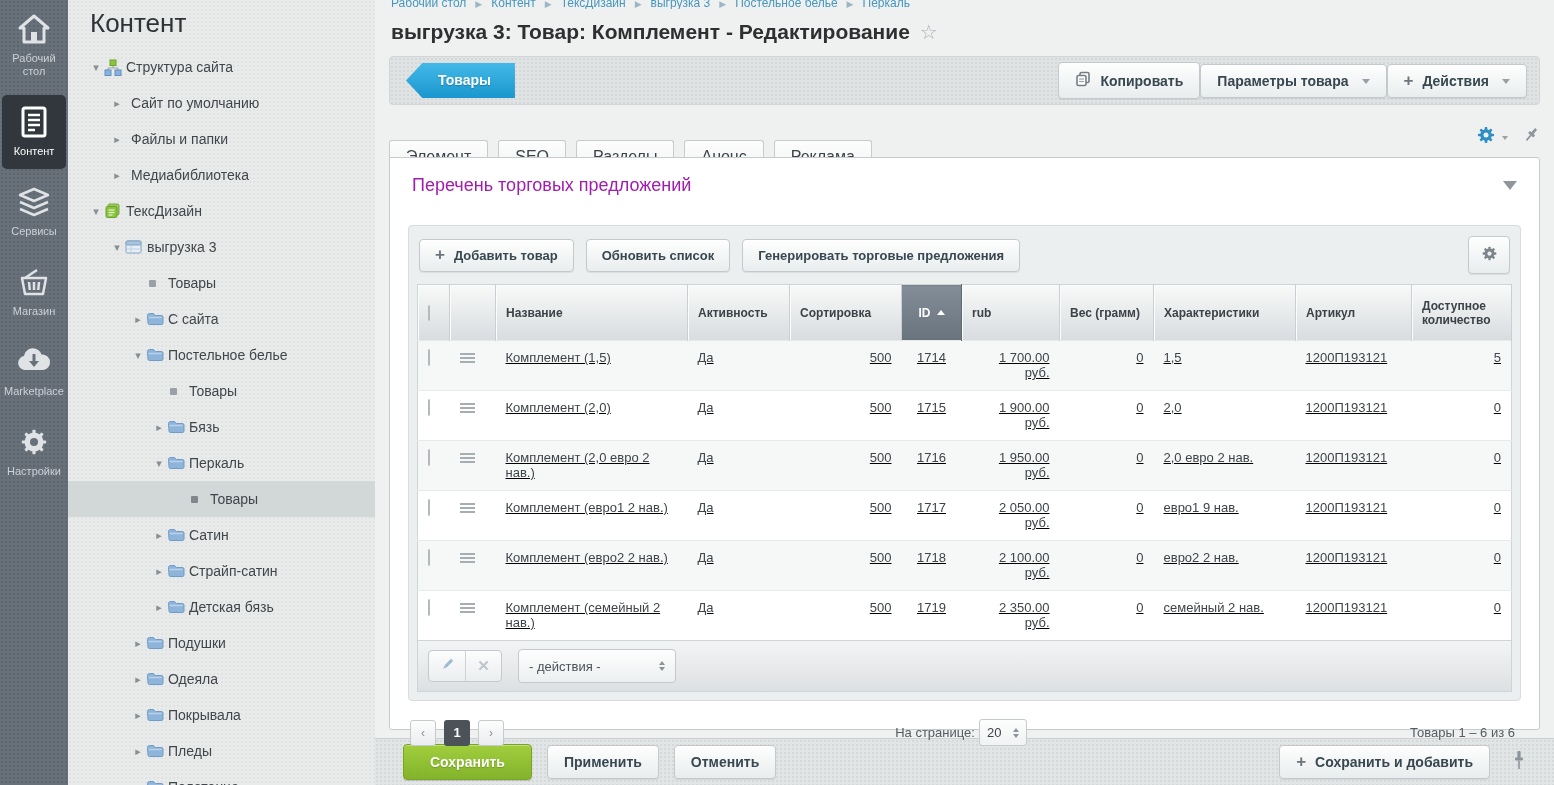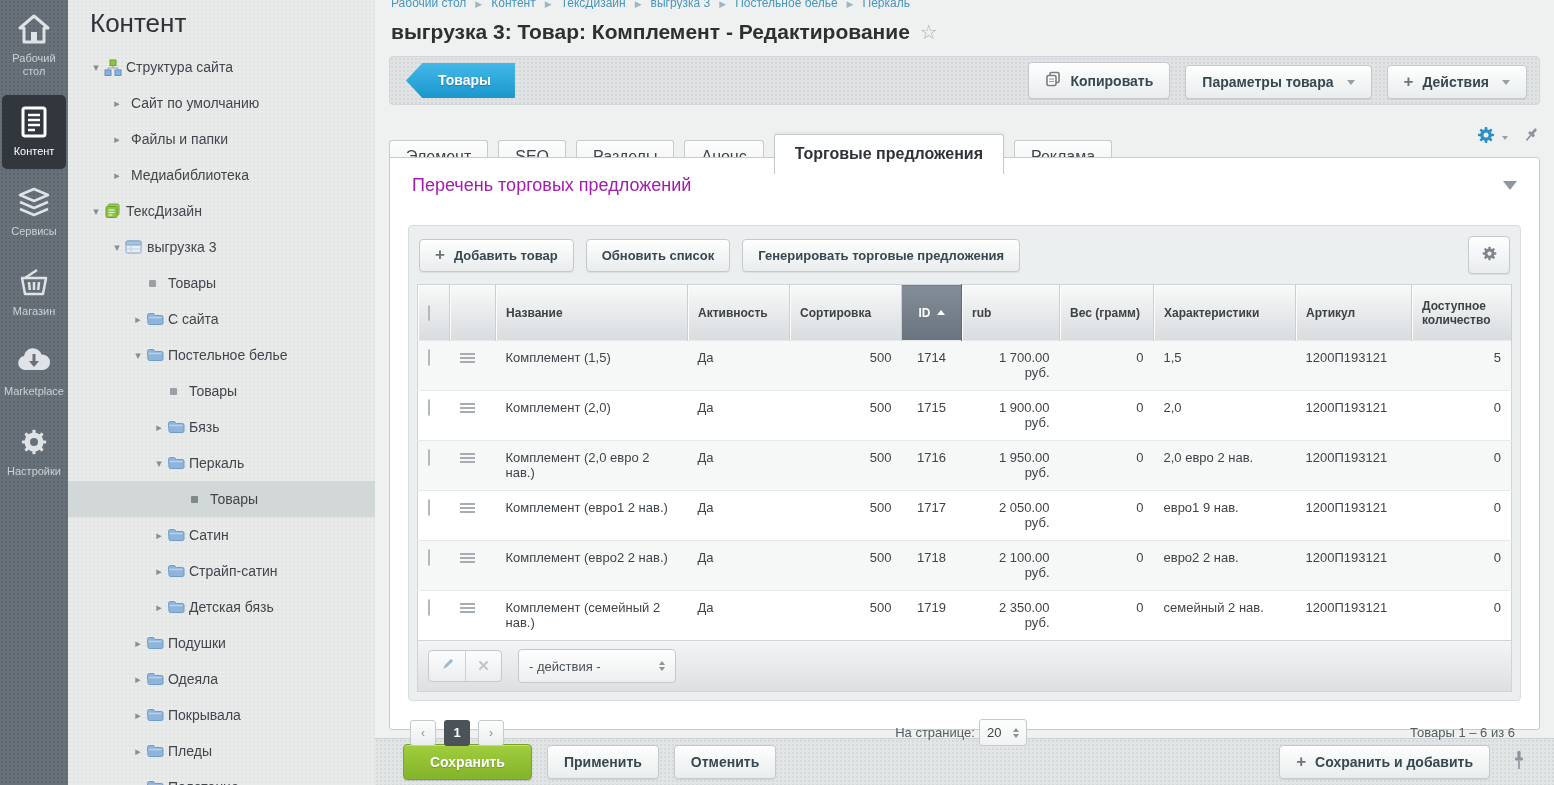--- a/index.html
+++ b/index.html
@@ -31,21 +31,21 @@
   .breadcrumb { margin:-4px 0 0 16px; height:13px; overflow:hidden; font-size:12px; color:#4796bd; white-space:nowrap; }
   .bc-item { color:#4796bd; cursor:pointer; }
   .bc-sep { color:#9db6c3; font-size:9px; margin:0 9px; }
 
   .title-row { display:flex; align-items:center; padding:11px 16px 6px; }
   .page-title { font-size:21px; font-weight:bold; color:#2d2f31; }
   .fav-star { color:#a8b1b8; font-size:20px; margin-left:10px; cursor:pointer; }
 
   .context-bar { margin:6px 14px 0; height:49px; background:#e0e3e4; background-image:radial-gradient(rgba(0,0,0,0.05) 1px, transparent 1.2px); background-size:4px 4px; border:1px solid #d2d6d8; border-radius:4px; display:flex; align-items:center; padding:0 12px; }
   .back-btn { margin-left:4px; background:linear-gradient(#43b8e8,#1a97cd); color:#fff; font-weight:bold; font-size:14px; padding:9px 24px 10px 32px; clip-path:polygon(15% 0,100% 0,100% 100%,15% 100%,0 50%); cursor:pointer; text-shadow:0 1px 1px rgba(0,60,90,.35); }
-  .cb-right { margin-left:auto; display:flex; gap:15px; align-items:flex-end; }
+  .cb-right { margin-left:auto; display:flex; align-items:center; }
 
   .btn { display:inline-flex; align-items:center; gap:9px; background:linear-gradient(#fefefe,#e9edee); border:1px solid #c3c9cc; border-radius:4px; padding:8px 16px; font-size:14px; font-weight:bold; color:#374850; cursor:pointer; box-shadow:0 1px 1px rgba(0,0,0,.07), inset 0 1px 0 #fff; white-space:nowrap; }
   .btn .plus { color:#6d757c; font-size:17px; font-weight:bold; line-height:10px; }
   .caret { width:0; height:0; border:4px solid transparent; border-top:5px solid #98a0a6; margin-top:5px; margin-left:4px; }
 
   
   .tab-row { margin:14px 14px 0; display:flex; align-items:flex-end; height:38px; }
   .tabs { display:flex; gap:10px; align-items:flex-end; }
   .tab { background:linear-gradient(#fdfdfd,#f0f2f3); border:1px solid #c6cbce; border-bottom:none; border-radius:3px 3px 0 0; padding:7px 16px 8px; font-size:16px; color:#3c434a; cursor:pointer; position:relative; top:17px; white-space:nowrap; }
   .tab.active { background:#fff; font-weight:bold; color:#2f3338; padding:10px 20px 11px; z-index:2; box-shadow:0 -2px 3px rgba(0,0,0,.05); }
@@ -63,21 +63,21 @@
   .grid-toolbar .btn { font-size:13px; padding:8px 15px; }
   .gear-btn { margin-left:auto; width:42px; justify-content:center; padding:8px 0; }
 
   table.grid { width:100%; border-collapse:collapse; table-layout:fixed; background:#fff; border:1px solid #cfd4d7; }
   .grid th { background:linear-gradient(#f8f9f9,#d8dcde); height:56px; font-size:12px; color:#3c4247; font-weight:bold; text-align:left; padding:4px 10px; border-right:1px solid #c9cfd2; box-shadow:inset 1px 1px 0 #fbfcfc; vertical-align:middle; }
   .grid th.id-col { background:linear-gradient(#848e98,#69737d); color:#fff; text-align:center; box-shadow:none; border-right:1px solid #5f6973; }
   .sort-arrow { display:inline-block; width:0; height:0; border:4px solid transparent; border-bottom:5px solid #fff; vertical-align:2px; margin-left:6px; }
   .grid td { font-size:13px; color:#3e4449; padding:9px 10px; vertical-align:top; border-top:1px solid #e7eaeb; }
   .grid tbody tr:nth-child(odd) { background:#f6f8f8; }
   .grid tbody tr:nth-child(even) { background:#fff; }
-  .grid tbody tr { height:50px; }
+  .grid tbody tr { height:50px;text-decoration:underline; }
   .ta-r { text-align:right; } .ta-c { text-align:center; }
   .price-line { display:block; }
 
   .checkbox { width:15px; height:15px; border:1px solid #b3b9bd; border-radius:3px; background:linear-gradient(#fdfdfd,#e7eaeb); box-shadow:inset 0 1px 1px rgba(0,0,0,.06); cursor:pointer; }
   .row-handle { width:15px; display:flex; flex-direction:column; gap:2px; cursor:grab; padding-top:3px; }
   .row-handle i { display:block; height:2px; background:#a7aeb3; }
 
   .grid-footer { background:linear-gradient(#f3f4f5,#dde0e2); border:1px solid #cfd4d7; border-top:none; padding:8px 10px; display:flex; align-items:center; gap:16px; }
   .edit-group { display:inline-flex; border:1px solid #c3c9cc; border-radius:4px; overflow:hidden; background:linear-gradient(#fcfcfc,#ebeef0); }
   .eg-btn { width:36px; height:30px; display:flex; align-items:center; justify-content:center; cursor:pointer; }
@@ -400,21 +400,20 @@
         </span>
       </span>
     </div>
 
     <div class="tab-row">
       <div class="tabs" id="tabs">
           <span class="tab">Элемент</span>
           <span class="tab">SEO</span>
           <span class="tab">Разделы</span>
           <span class="tab">Анонс</span>
-          <span class="tab active">Торговые предложения</span>
           <span class="tab">Реклама</span>
         </div>
       <div class="tab-tools">
         <span id="blue-gear-slot" style="cursor:pointer;"><svg width="20" height="20" viewBox="0 0 24 24">
               <g fill="#2e8fc5">
                 <rect x="10.4" y="2.3" width="3.2" height="4.4" rx="1" transform="rotate(0 12 12)"></rect>
                 <rect x="10.4" y="2.3" width="3.2" height="4.4" rx="1" transform="rotate(45 12 12)"></rect>
                 <rect x="10.4" y="2.3" width="3.2" height="4.4" rx="1" transform="rotate(90 12 12)"></rect>
                 <rect x="10.4" y="2.3" width="3.2" height="4.4" rx="1" transform="rotate(135 12 12)"></rect>
                 <rect x="10.4" y="2.3" width="3.2" height="4.4" rx="1" transform="rotate(180 12 12)"></rect>

